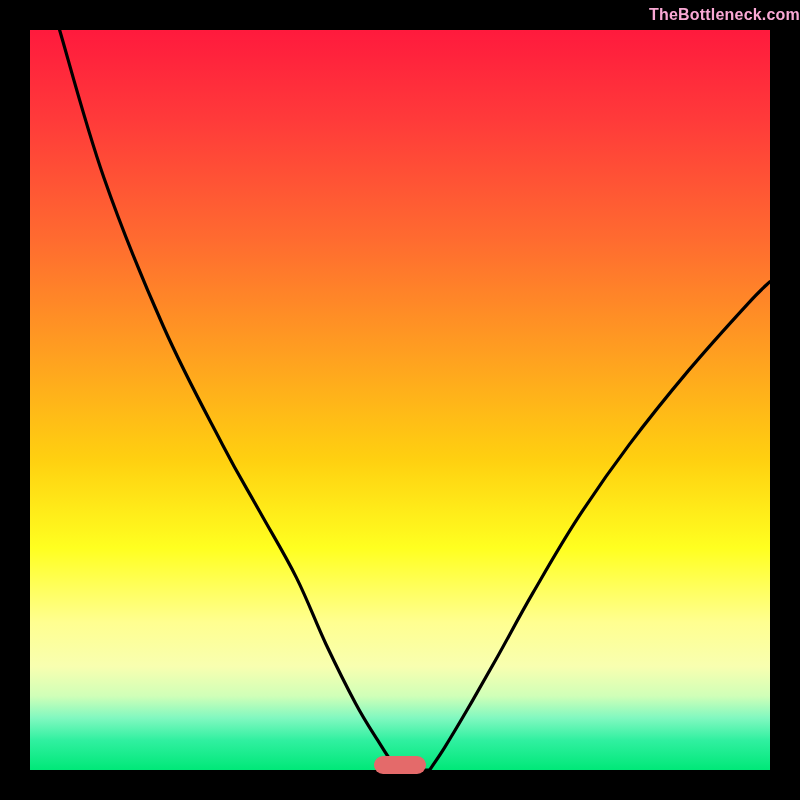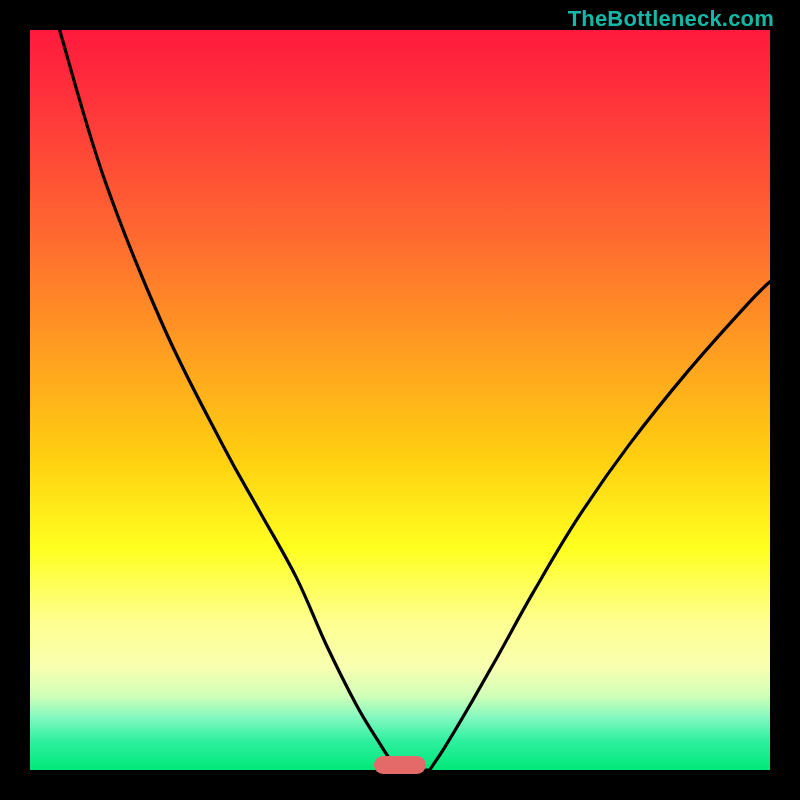--- a/index.html
+++ b/index.html
@@ -42,25 +42,25 @@
   .marker {
     position: absolute;
     width: 52px;
     height: 18px;
     background: #e46a6a;
     border-radius: 9px;
   }
   .watermark {
     position: absolute;
     top: 6px;
-    right: 26px;
+    right: 0;
     font-family: Arial, Helvetica, sans-serif;
-    font-size: 22px;
+    font-size: 16px;
     font-weight: 600;
-    color: #14b8a6;
+    color: #f9a8d4;
     letter-spacing: 0.2px;
   }
 </style>
 </head>
 <body>
 
 <div class="frame">
   <div class="watermark">TheBottleneck.com</div>
   <div class="plot">
     <svg class="curve" viewBox="0 0 740 740" preserveAspectRatio="none">

